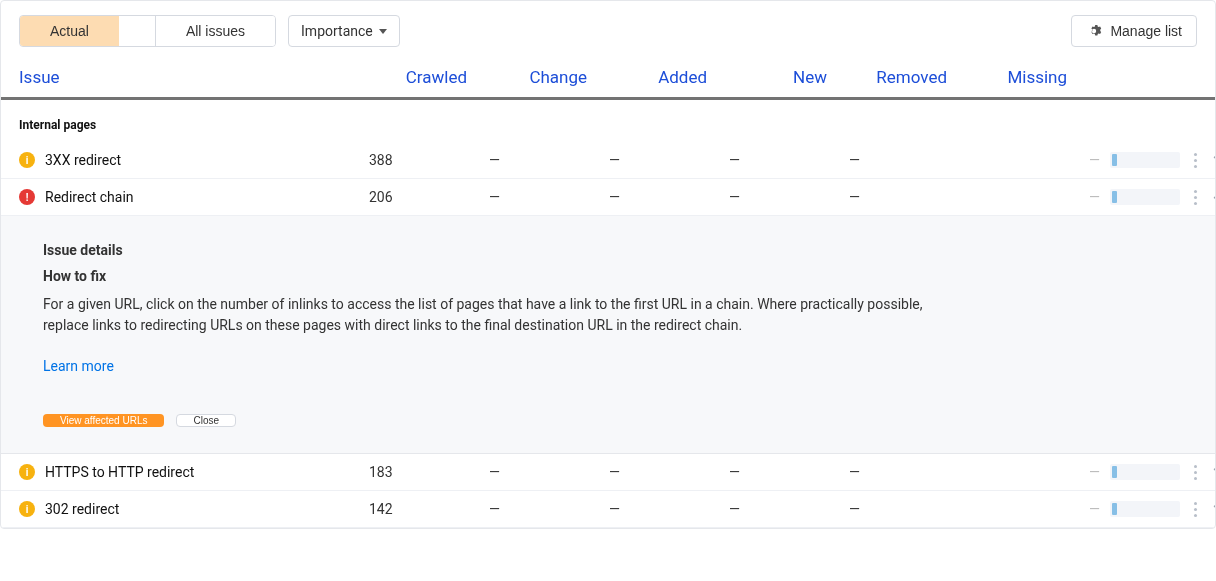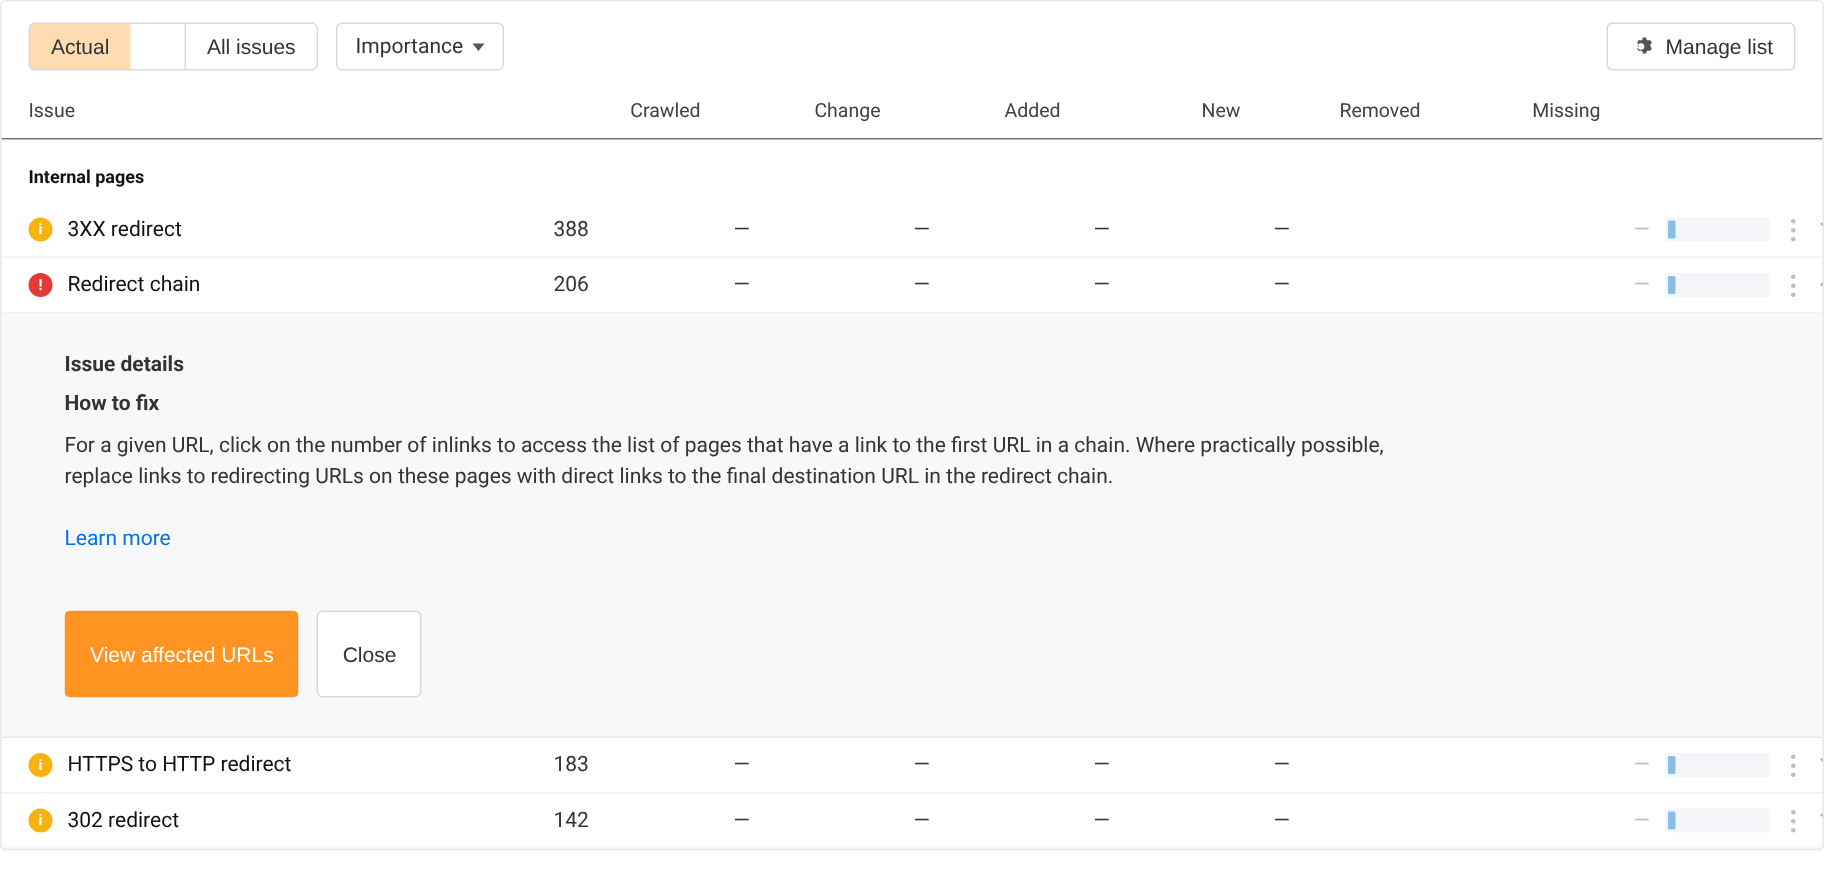--- a/index.html
+++ b/index.html
@@ -26,21 +26,21 @@
   }
   .seg {
     display: inline-flex;
     border: 1px solid #d5d9e0;
     border-radius: 4px;
     overflow: hidden;
   }
   .seg button {
     border: none;
     background: #fff;
-    padding: 7px 14px;
+    padding: 7px 30px;
     font-size: 14px;
     color: #333;
     cursor: pointer;
   }
   .seg button + button { border-left: 1px solid #d5d9e0; margin-left: 36px; }
   .seg button.active {
     background: #fddcb2;
     color: #333;
   }
   .dropdown {
@@ -74,23 +74,23 @@
     font-size: 14px;
     color: #333;
   }
   .head-row, .row {
     display: grid;
     grid-template-columns: 350px 120px 120px 120px 120px 120px 120px 1fr;
     align-items: center;
   }
   .head-row {
     padding: 10px 18px;
-    font-size: 13px;
-    color: #404040;
-    border-bottom: 1px solid #737373;
+    font-size: 17px;
+    color: #1d4ed8;
+    border-bottom: 3px solid #737373;
   }
   .head-row .th:nth-child(n+2) { text-align: right; padding-right: 22px; }
   .head-row .th:first-child { text-align: left; }
 
   .section-title {
     padding: 18px 18px 10px;
     font-weight: 700;
     font-size: 12px;
   }
 
@@ -134,21 +134,21 @@
     padding: 26px 20px 26px 42px;
     border-bottom: 1px solid #e5e7eb;
     font-size: 14px;
     color: #333;
   }
   .details h4 { font-size: 14px; font-weight: 700; margin-bottom: 10px; }
   .details p { max-width: 900px; line-height: 1.5; margin-bottom: 22px; }
   .details a.learn { color: #0073e6; text-decoration: none; display:inline-block; margin-bottom: 40px; }
   .btn-row { display: flex; gap: 12px; }
   .btn {
-    border-radius: 4px; padding: 20px 16px; font-size: 14px; cursor: pointer;
+    border-radius: 4px; padding: 0 16px; font-size: 10px; cursor: pointer;
     border: 1px solid transparent;
   }
   .btn-primary { background: #ff9423; color: #fff; }
   .btn-secondary { background: #fff; border-color: #d5d9e0; color: #333; }
 
   svg.gear { width:16px; height:16px; }
 </style>
 </head>
 <body>
 

